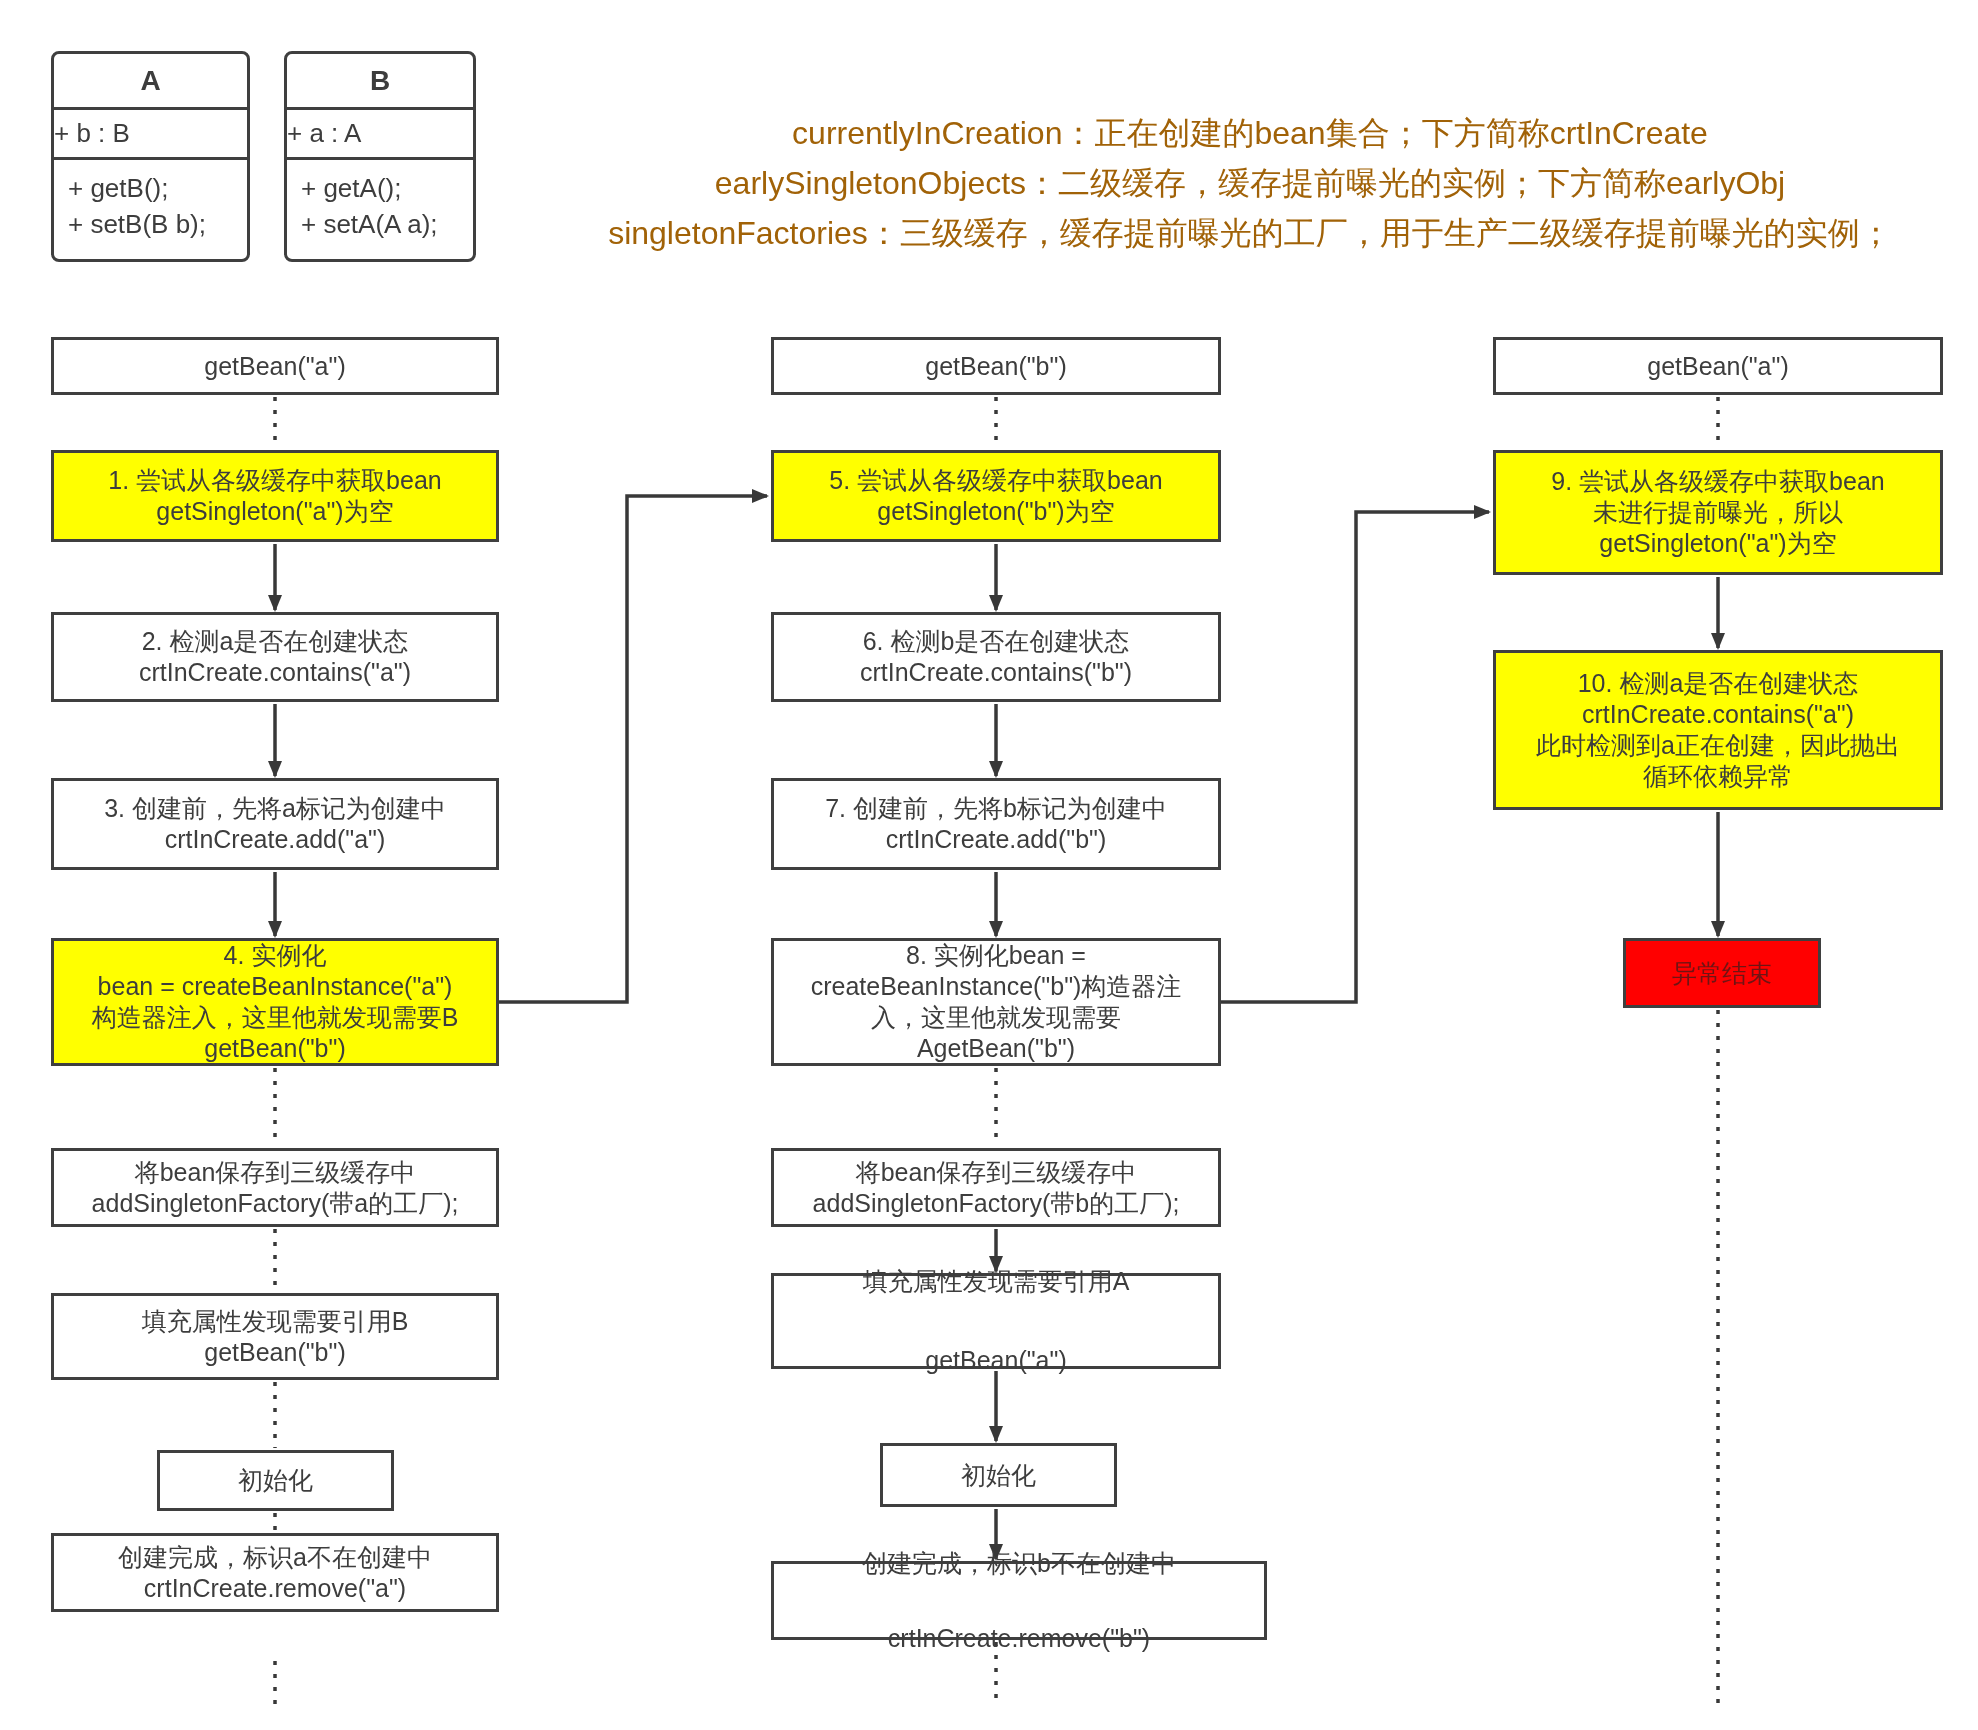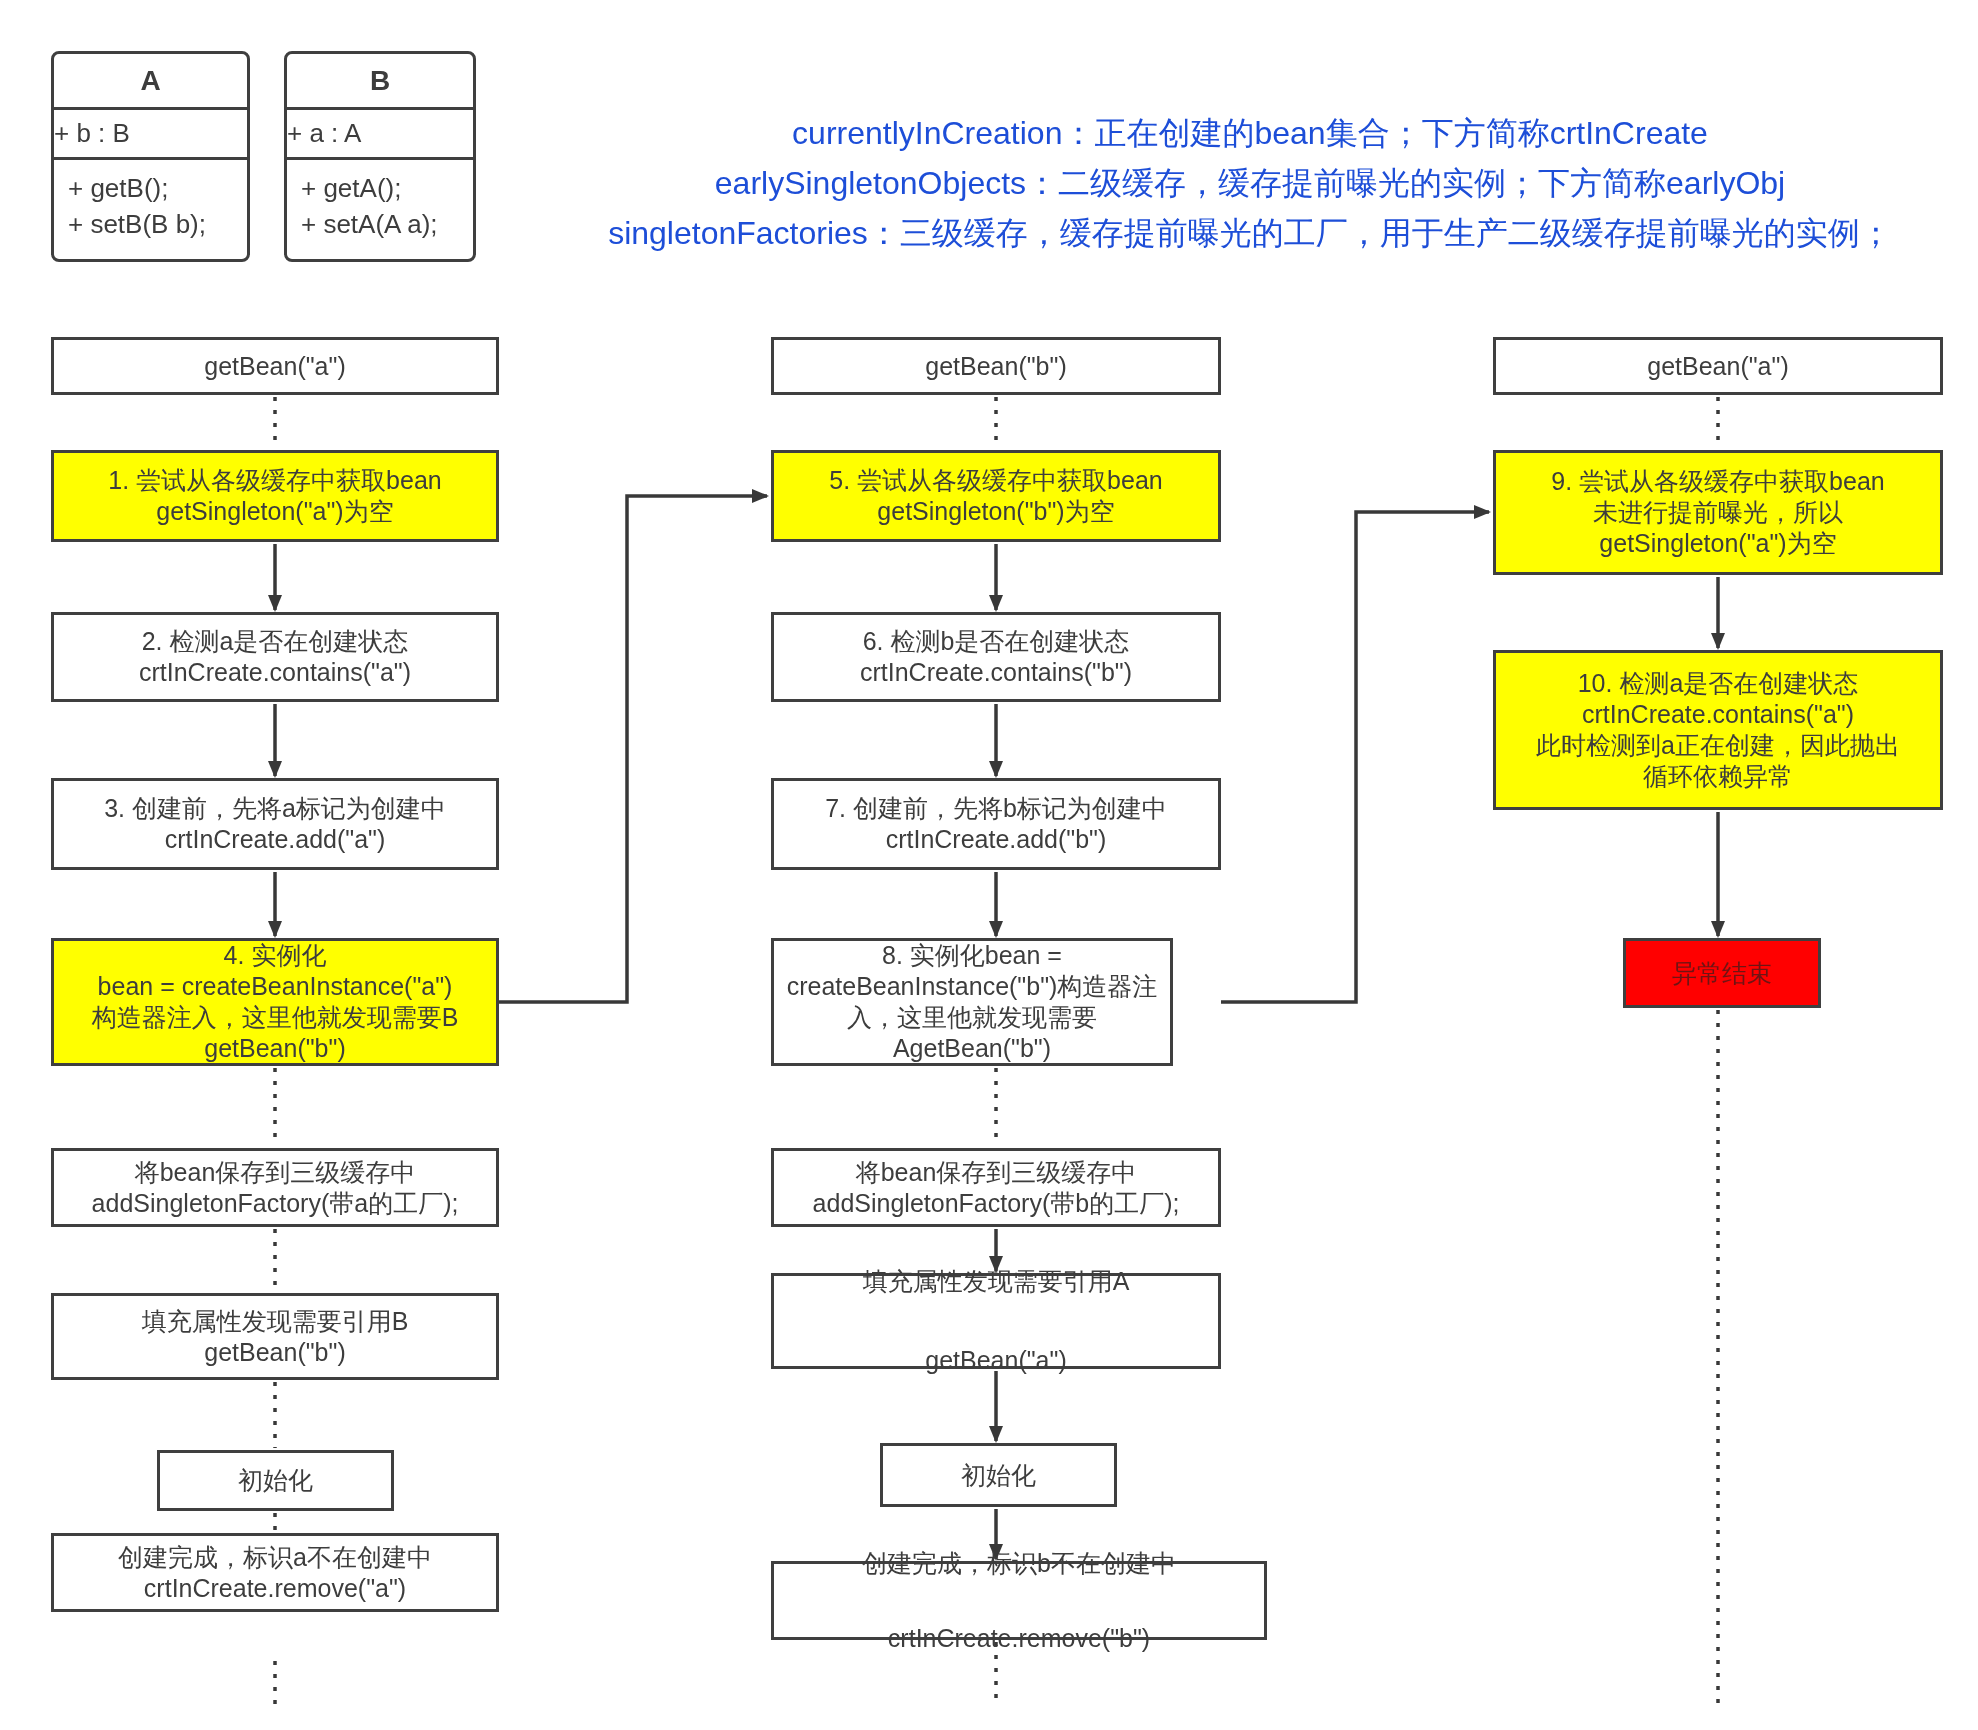--- a/index.html
+++ b/index.html
@@ -18,21 +18,21 @@
   }
   .fbox.yellow { background:var(--highlight,#ffff00); }
   .fbox.red { background:var(--error,#ff0000); color:var(--error-text,#6f1414); }
   .ln { width:100%; }
 
   .uml-class { position:absolute; border:3px solid var(--border,#3f3f3f); border-radius:8px; background:#ffffff; overflow:hidden; }
   .uml-title { height:56px; display:flex; align-items:center; justify-content:center; font-weight:bold; font-size:28px; border-bottom:3px solid var(--border,#3f3f3f); }
   .uml-attr { height:50px; display:flex; align-items:center; font-size:26px; border-bottom:3px solid var(--border,#3f3f3f); }
   .uml-methods { padding:10px 0 0 14px; font-size:26px; line-height:36px; }
 
-  .legend { position:absolute; left:570px; top:108px; width:1360px; text-align:center; font-size:32px; line-height:50px; color:#1d4ed8; }
+  .legend { position:absolute; left:570px; top:108px; width:1360px; text-align:center; font-size:32px; line-height:50px; color:#a16207; }
 </style>
 </head>
 <body>
 
 <div id="canvas">
 
   <svg id="connectors" width="1978" height="1730" viewBox="0 0 1978 1730">
     <defs>
       <marker id="arw" markerUnits="userSpaceOnUse" markerWidth="22" markerHeight="22" refX="17" refY="11" orient="auto">
         <path d="M2,4 L19,11 L2,18 Z" fill="#383838"></path>
@@ -149,21 +149,21 @@
   <div class="fbox" style="left:771px;top:612px;width:450px;height:90px;">
     <div class="ln">6. 检测b是否在创建状态</div>
     <div class="ln">crtInCreate.contains("b")</div>
   </div>
 
   <div class="fbox" style="left:771px;top:778px;width:450px;height:92px;">
     <div class="ln">7. 创建前，先将b标记为创建中</div>
     <div class="ln">crtInCreate.add("b")</div>
   </div>
 
-  <div class="fbox" style="left:771px;top:938px;width:402px;height:128px;">
+  <div class="fbox" style="left:771px;top:938px;width:450px;height:128px;">
     <div class="ln">8. 实例化bean =</div>
     <div class="ln">createBeanInstance("b")构造器注</div>
     <div class="ln">入，这里他就发现需要</div>
     <div class="ln">AgetBean("b")</div>
   </div>
 
   <div class="fbox" style="left:771px;top:1148px;width:450px;height:79px;">
     <div class="ln">将bean保存到三级缓存中</div>
     <div class="ln">addSingletonFactory(带b的工厂);</div>
   </div>

